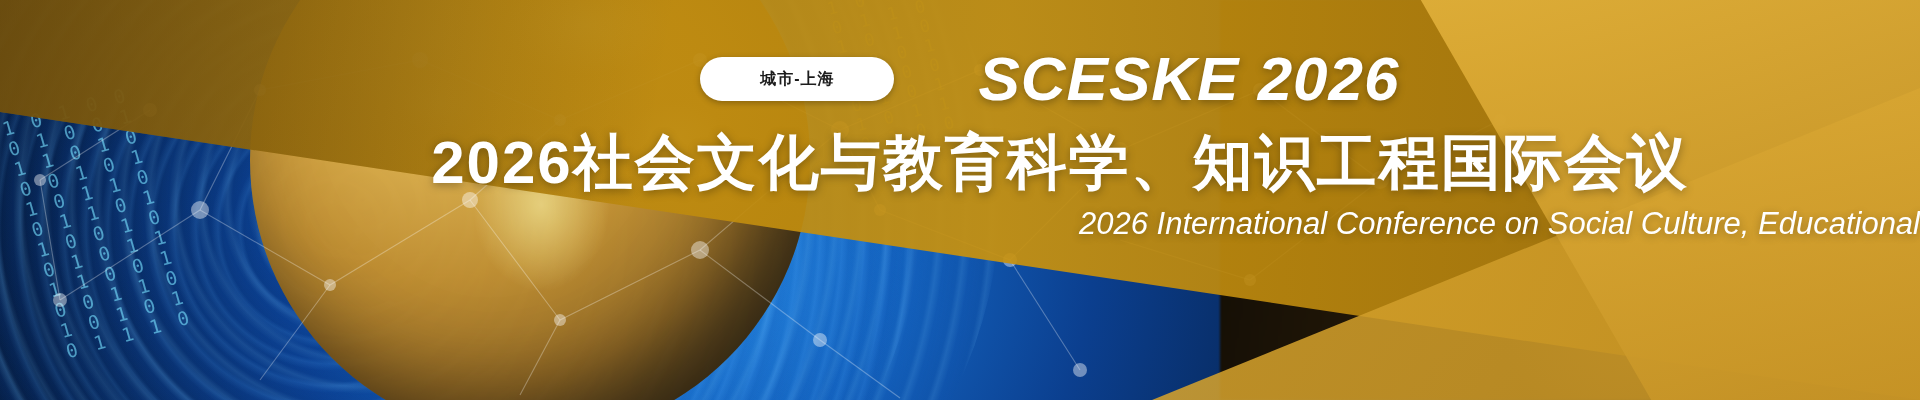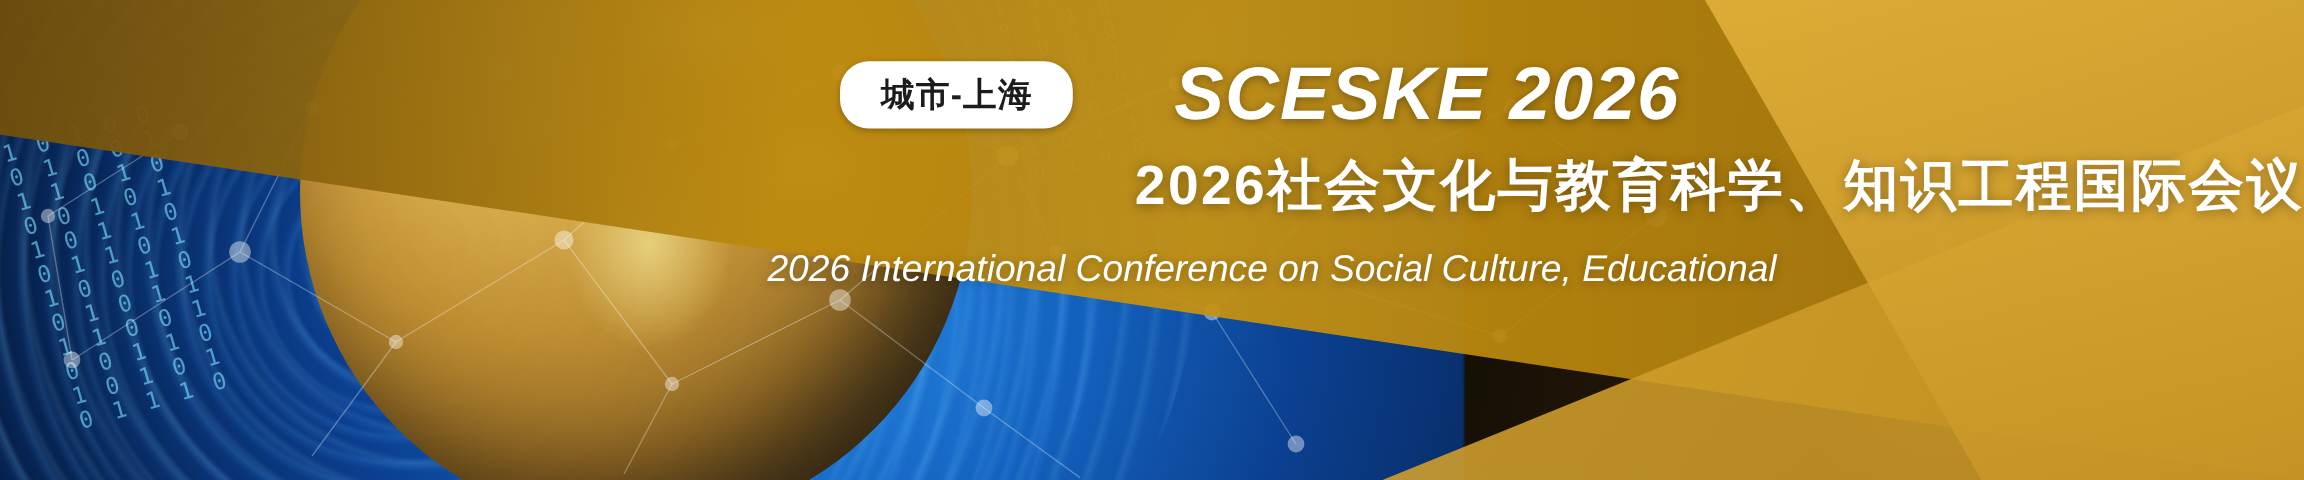--- a/index.html
+++ b/index.html
@@ -207,26 +207,26 @@
     justify-content: center;
     gap: 84px;
     padding-left: 180px;
   }
 
   .city-pill {
     display: inline-flex;
     align-items: center;
     justify-content: center;
     min-width: 150px;
-    height: 56px;
+    height: 44px;
     padding: 0 22px;
     border-radius: 24px;
     background: #ffffff;
     color: #1c1c1c;
-    font-size: 28px;
+    font-size: 16px;
     font-weight: 700;
     letter-spacing: 1px;
     box-shadow: 0 2px 6px rgba(0,0,0,.28);
     white-space: nowrap;
   }
 
   .acronym {
     color: #ffffff;
     font-size: 62px;
     font-weight: 700;
@@ -235,38 +235,38 @@
     white-space: nowrap;
     text-shadow: 0 2px 8px rgba(0,0,0,.35);
     line-height: 1;
   }
 
   .cn-title {
     position: absolute;
     left: 0;
     right: 0;
     top: 128px;
-    text-align: right;
+    text-align: center;
     padding-left: 200px;
     color: #ffffff;
-    font-size: 46px;
+    font-size: 60px;
     font-weight: 700;
     letter-spacing: 2px;
     line-height: 1.16;
     white-space: nowrap;
     text-shadow: 0 2px 10px rgba(0,0,0,.35);
   }
 
   .en-title {
     position: absolute;
     left: 0;
     right: 0;
     top: 198px;
     padding-left: 200px;
-    text-align: center;
+    text-align: right;
     color: #ffffff;
     font-size: 31px;
     font-style: italic;
     font-weight: 400;
     line-height: 52px;
     text-shadow: 0 2px 8px rgba(0,0,0,.3);
   }
   .en-title .en-line { display: block; white-space: nowrap; }
 </style>
 </head>

